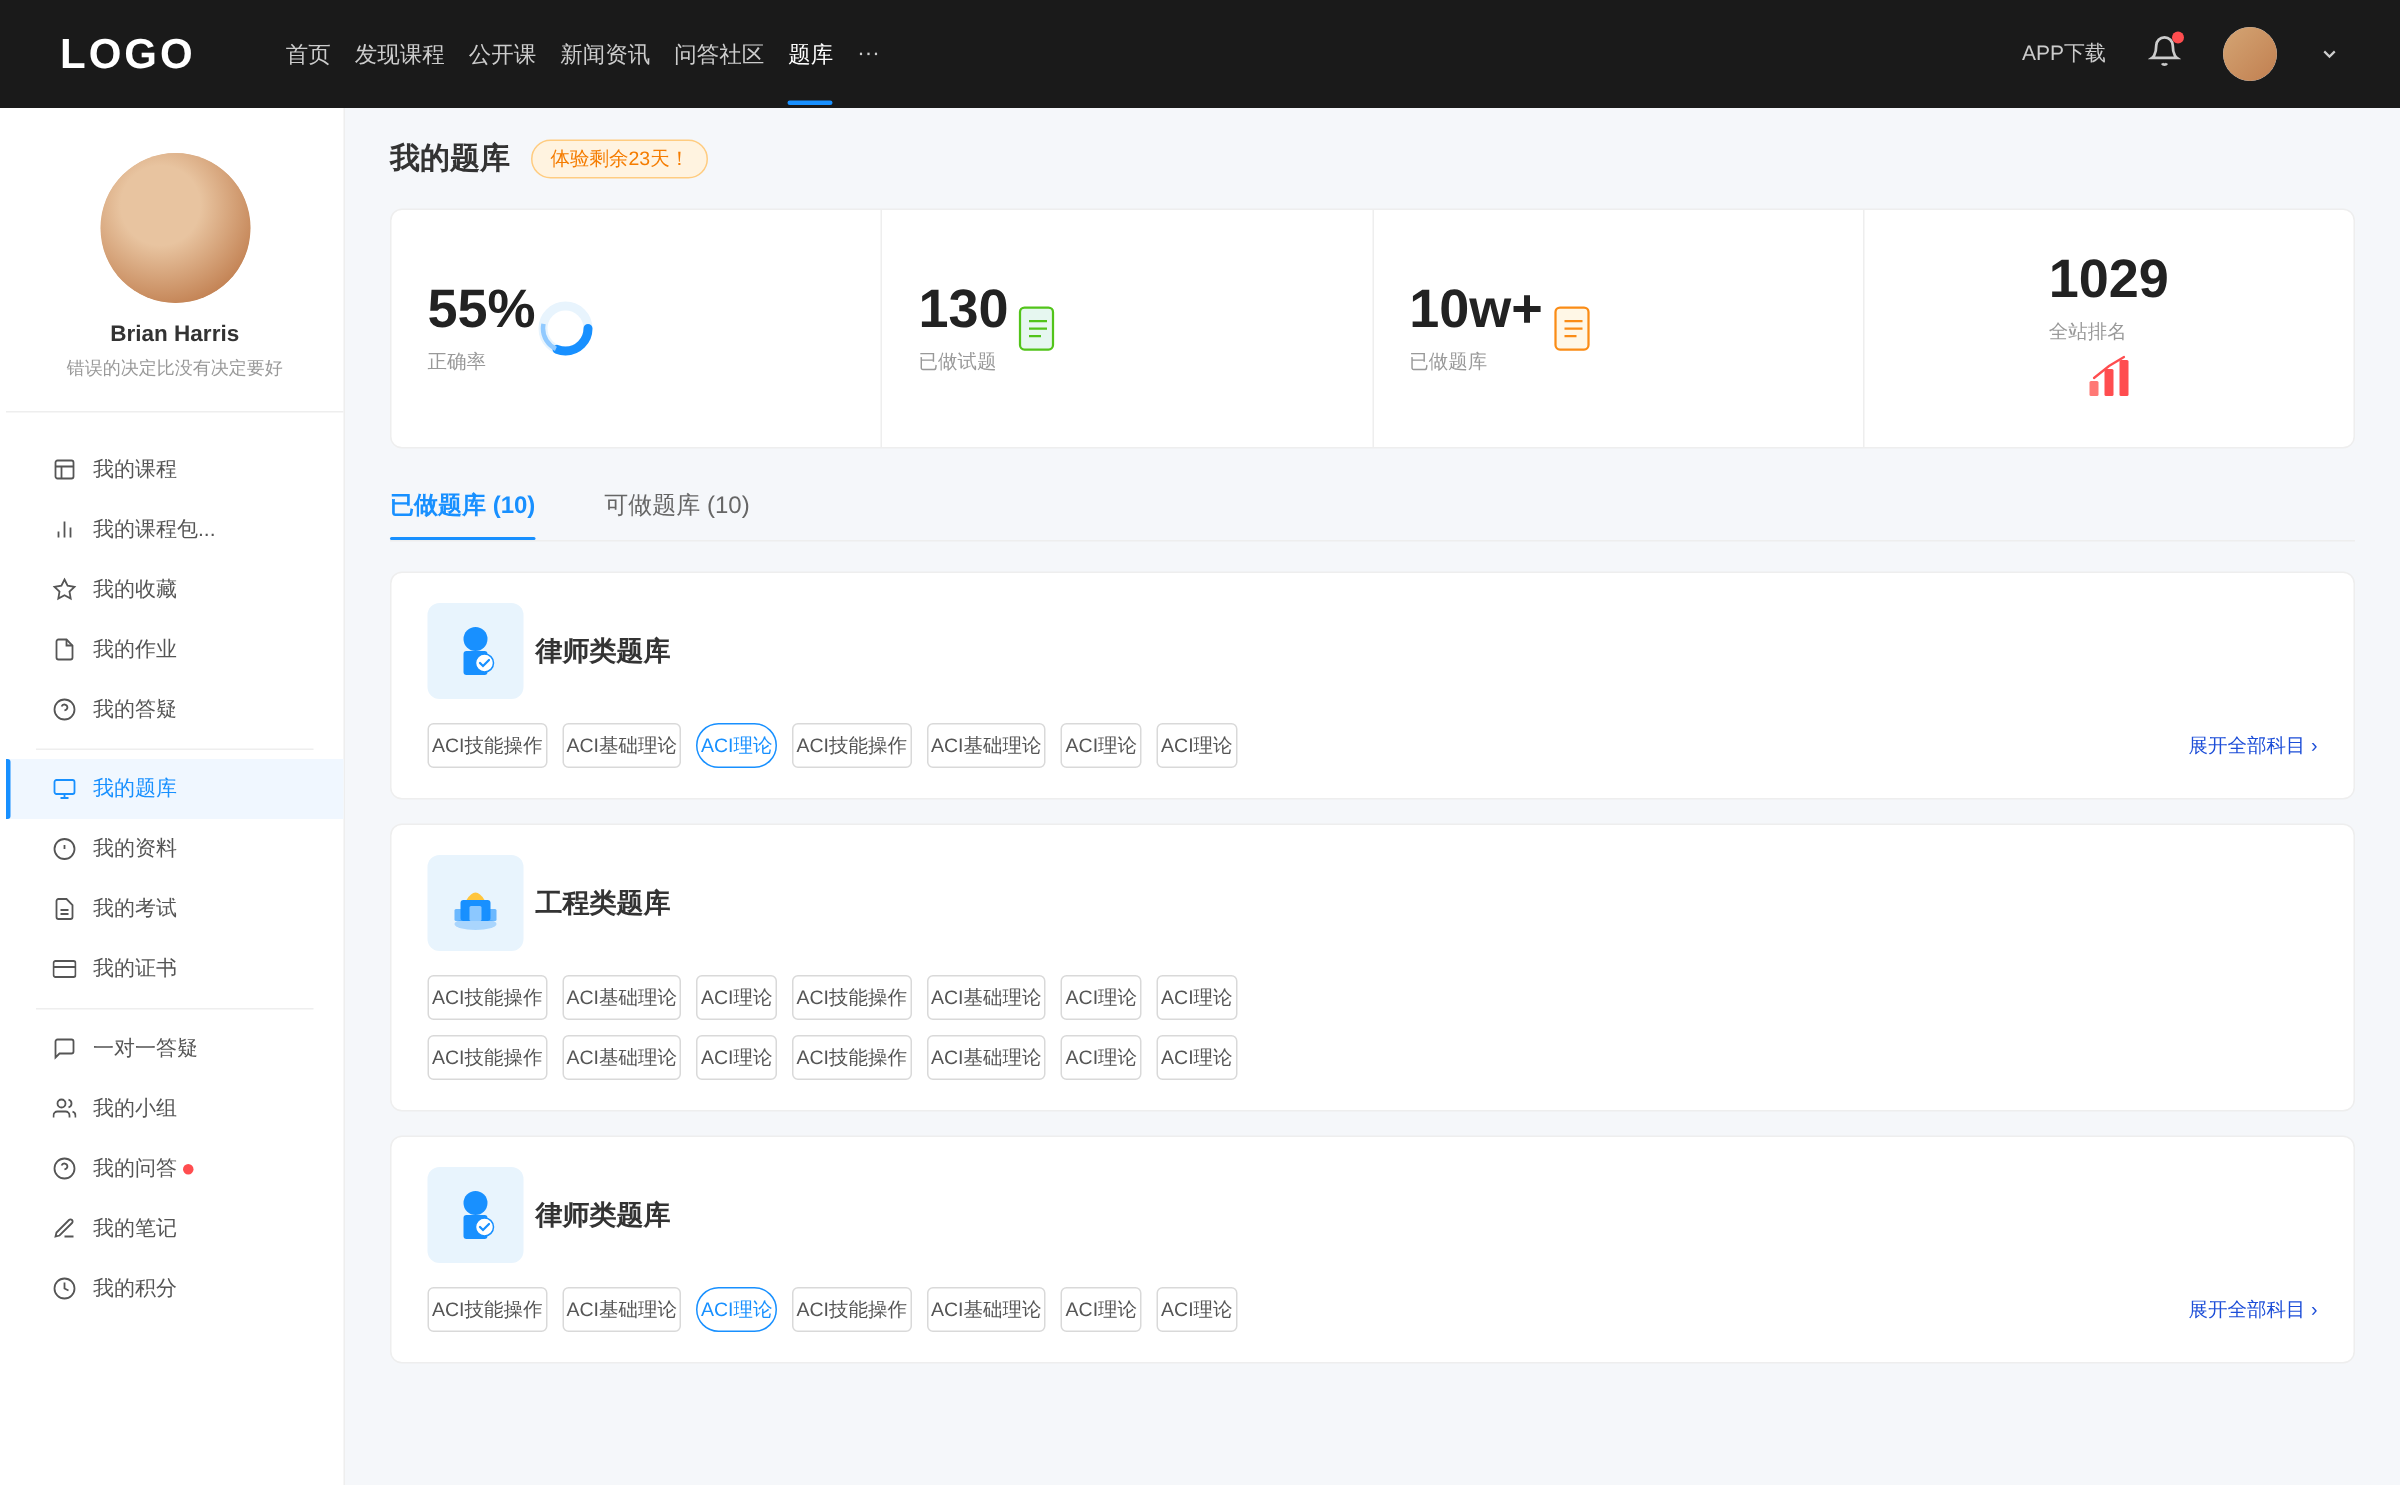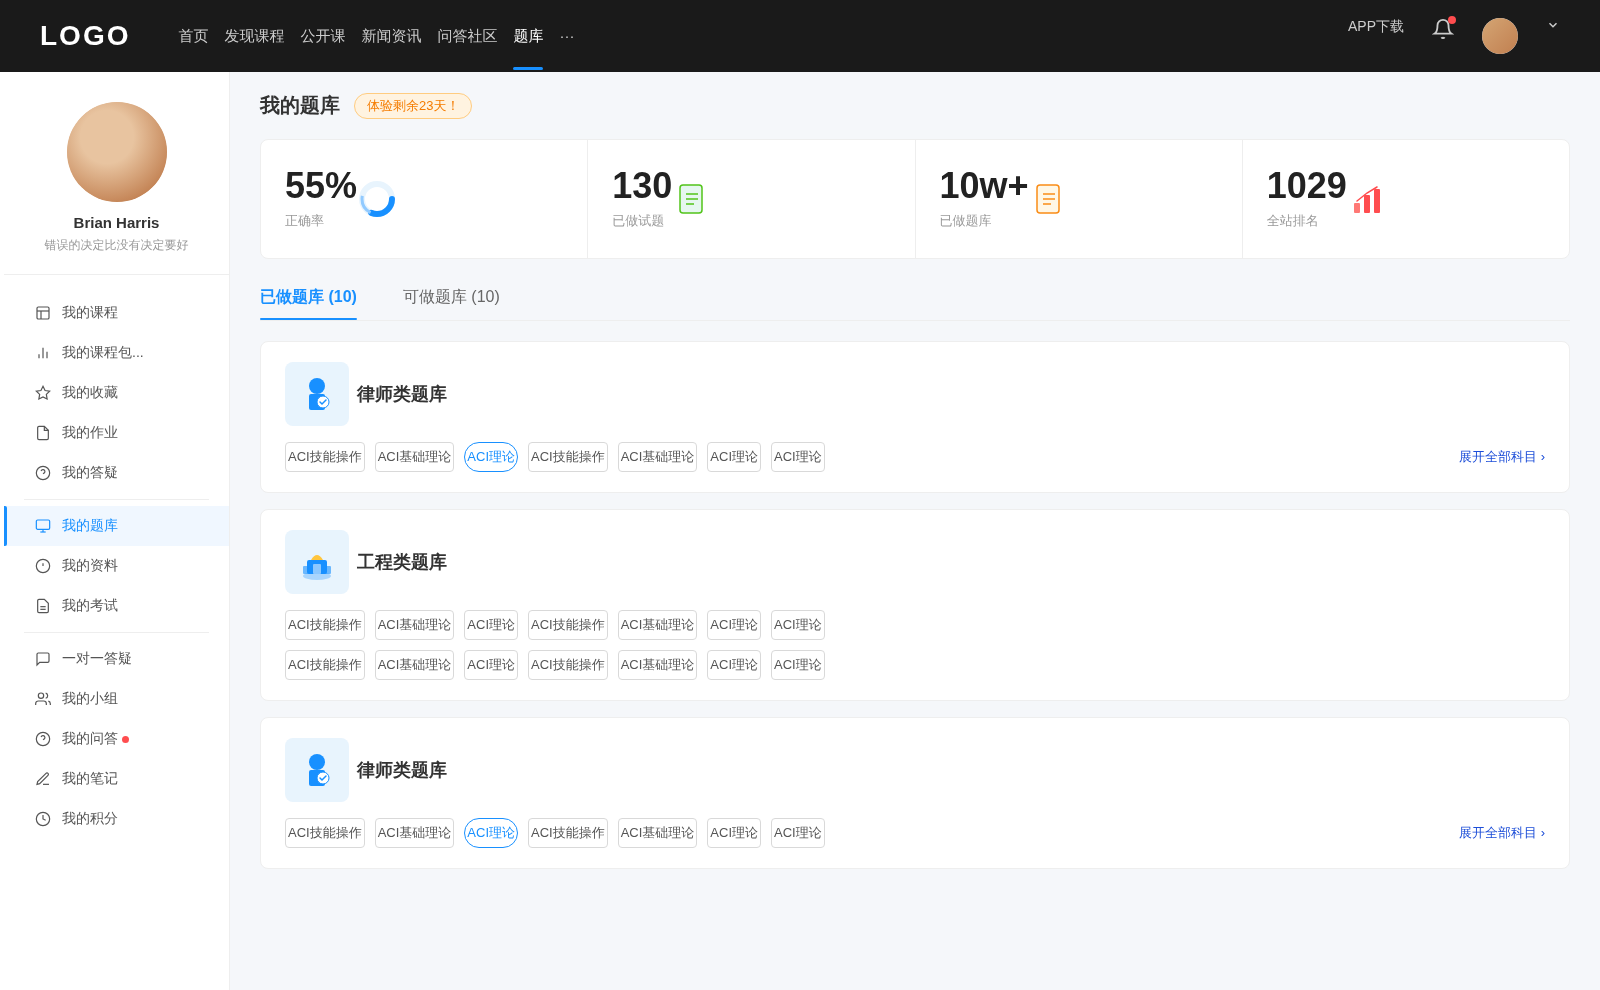--- a/index.html
+++ b/index.html
@@ -14,21 +14,21 @@
       padding: 0 40px;
       position: fixed;
       top: 0; left: 0; right: 0;
       z-index: 100;
     }
     .nav-logo {
       color: white;
       font-size: 28px;
       font-weight: bold;
       letter-spacing: 2px;
-      margin-right: 48px;
+      margin-right: 60px;
     }
     .nav-links {
       display: flex;
       gap: 16px;
       flex: 1;
     }
     .nav-link {
       color: #ccc;
       font-size: 15px;
       cursor: pointer;
@@ -43,20 +43,21 @@
       bottom: -24px;
       left: 50%;
       transform: translateX(-50%);
       width: 30px;
       height: 3px;
       background: #1890ff;
       border-radius: 2px;
     }
     .nav-right {
       display: flex;
+      align-items: center;
       gap: 28px;
       color: white;
     }
     .nav-app-btn {
       color: #ccc;
       font-size: 14px;
       cursor: pointer;
     }
     .nav-bell {
       position: relative;
@@ -206,21 +207,21 @@
       overflow: hidden;
       border: 1px solid #eee;
     }
     .stat-item {
       flex: 1;
       padding: 28px 24px;
       display: flex;
       align-items: center;
       border-right: 1px solid #eee;
     }
-    .stat-item:last-child { border-right: none; }
+    .stat-item:last-child { border-right: none; flex-direction: column; }
     .stat-text-group {}
     .stat-number {
       font-size: 36px;
       font-weight: 700;
       color: #222;
       line-height: 1;
       margin-bottom: 8px;
     }
     .stat-label {
       font-size: 13px;
@@ -445,20 +446,29 @@
         <div class="sidebar-icon">
           <svg width="16" height="16" viewBox="0 0 24 24" fill="none" stroke="currentColor" stroke-width="1.8">
               <path d="M14 2H6a2 2 0 0 0-2 2v16a2 2 0 0 0 2 2h12a2 2 0 0 0 2-2V8z"></path>
               <line x1="16" y1="13" x2="8" y2="13"></line>
               <line x1="16" y1="17" x2="8" y2="17"></line>
             </svg>
         </div>
         <span>我的考试</span>
       </div>
 
+      <div class="sidebar-item">
+        <div class="sidebar-icon">
+          <svg width="16" height="16" viewBox="0 0 24 24" fill="none" stroke="currentColor" stroke-width="1.8">
+              <rect x="1" y="4" width="22" height="16" rx="2"></rect>
+              <line x1="1" y1="10" x2="23" y2="10"></line>
+            </svg>
+        </div>
+        <span>我的证书</span>
+      </div>
 
       <div class="sidebar-divider"></div>
 
       <div class="sidebar-item">
         <div class="sidebar-icon">
           <svg width="16" height="16" viewBox="0 0 24 24" fill="none" stroke="currentColor" stroke-width="1.8">
               <path d="M21 15a2 2 0 0 1-2 2H7l-4 4V5a2 2 0 0 1 2-2h14a2 2 0 0 1 2 2z"></path>
             </svg>
         </div>
         <span>一对一答疑</span>

